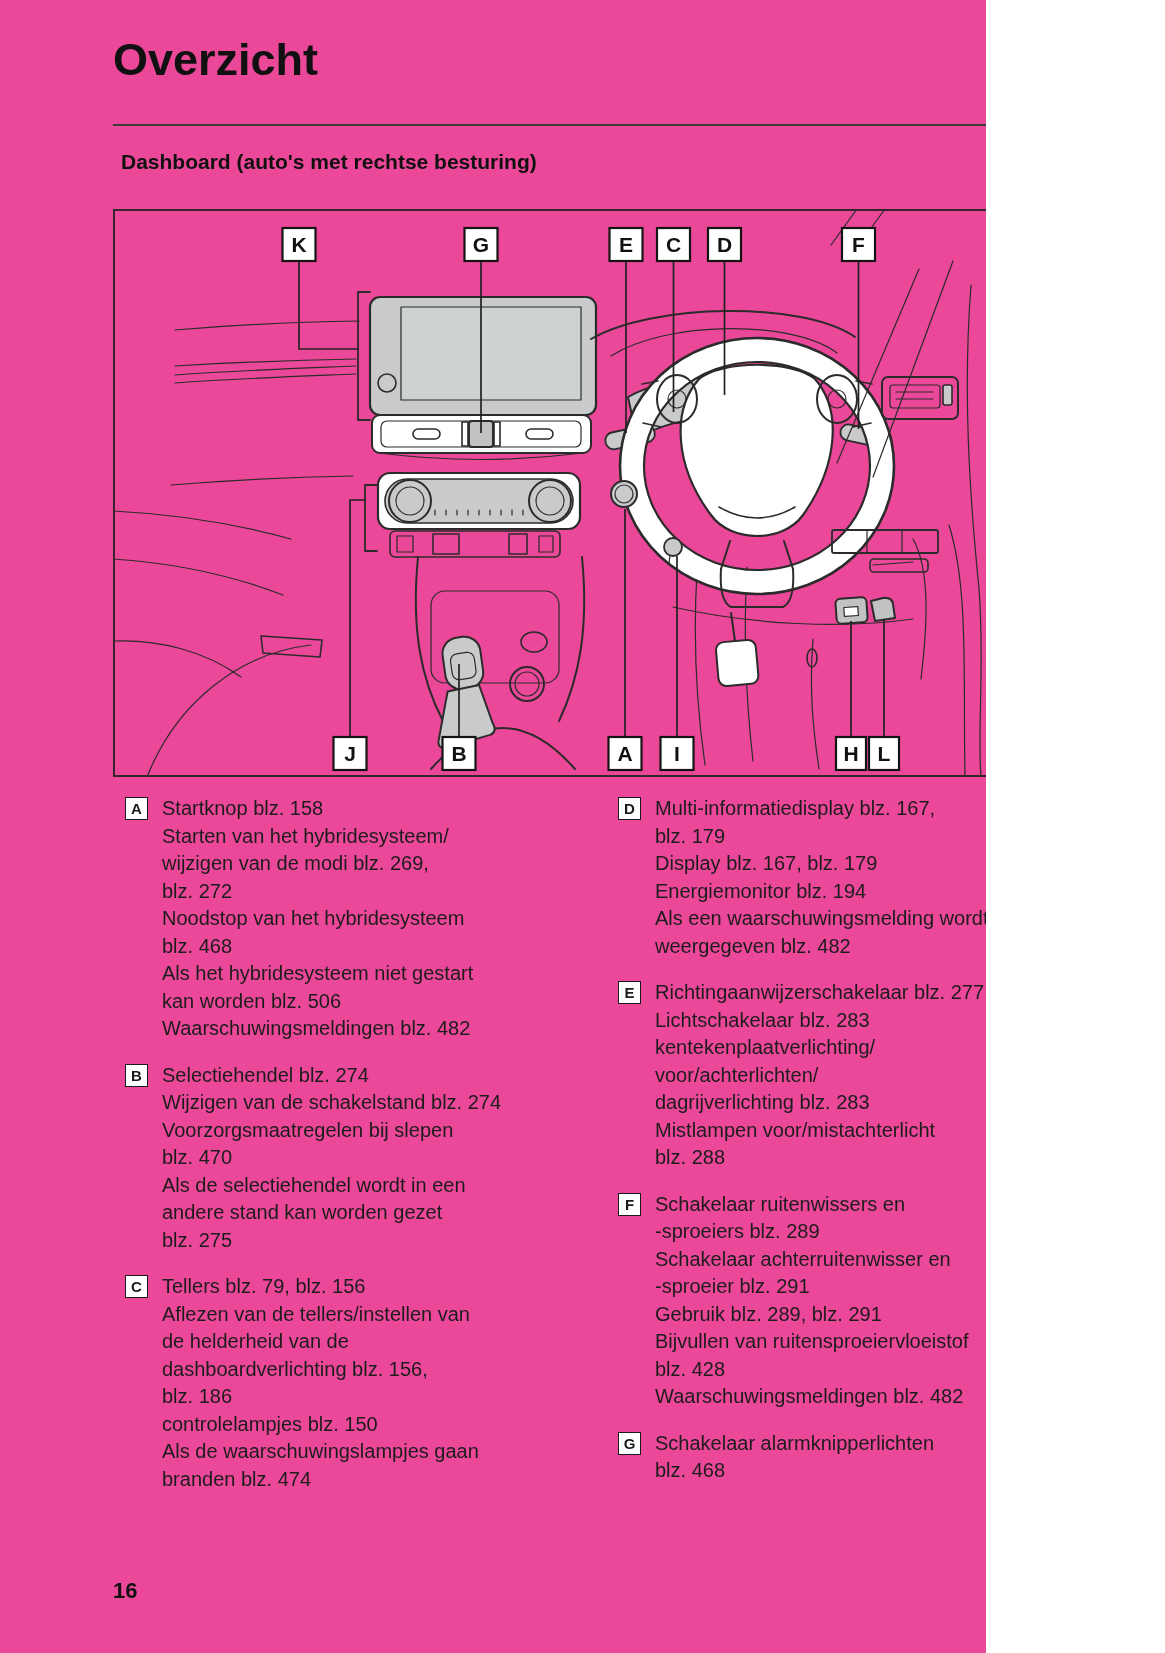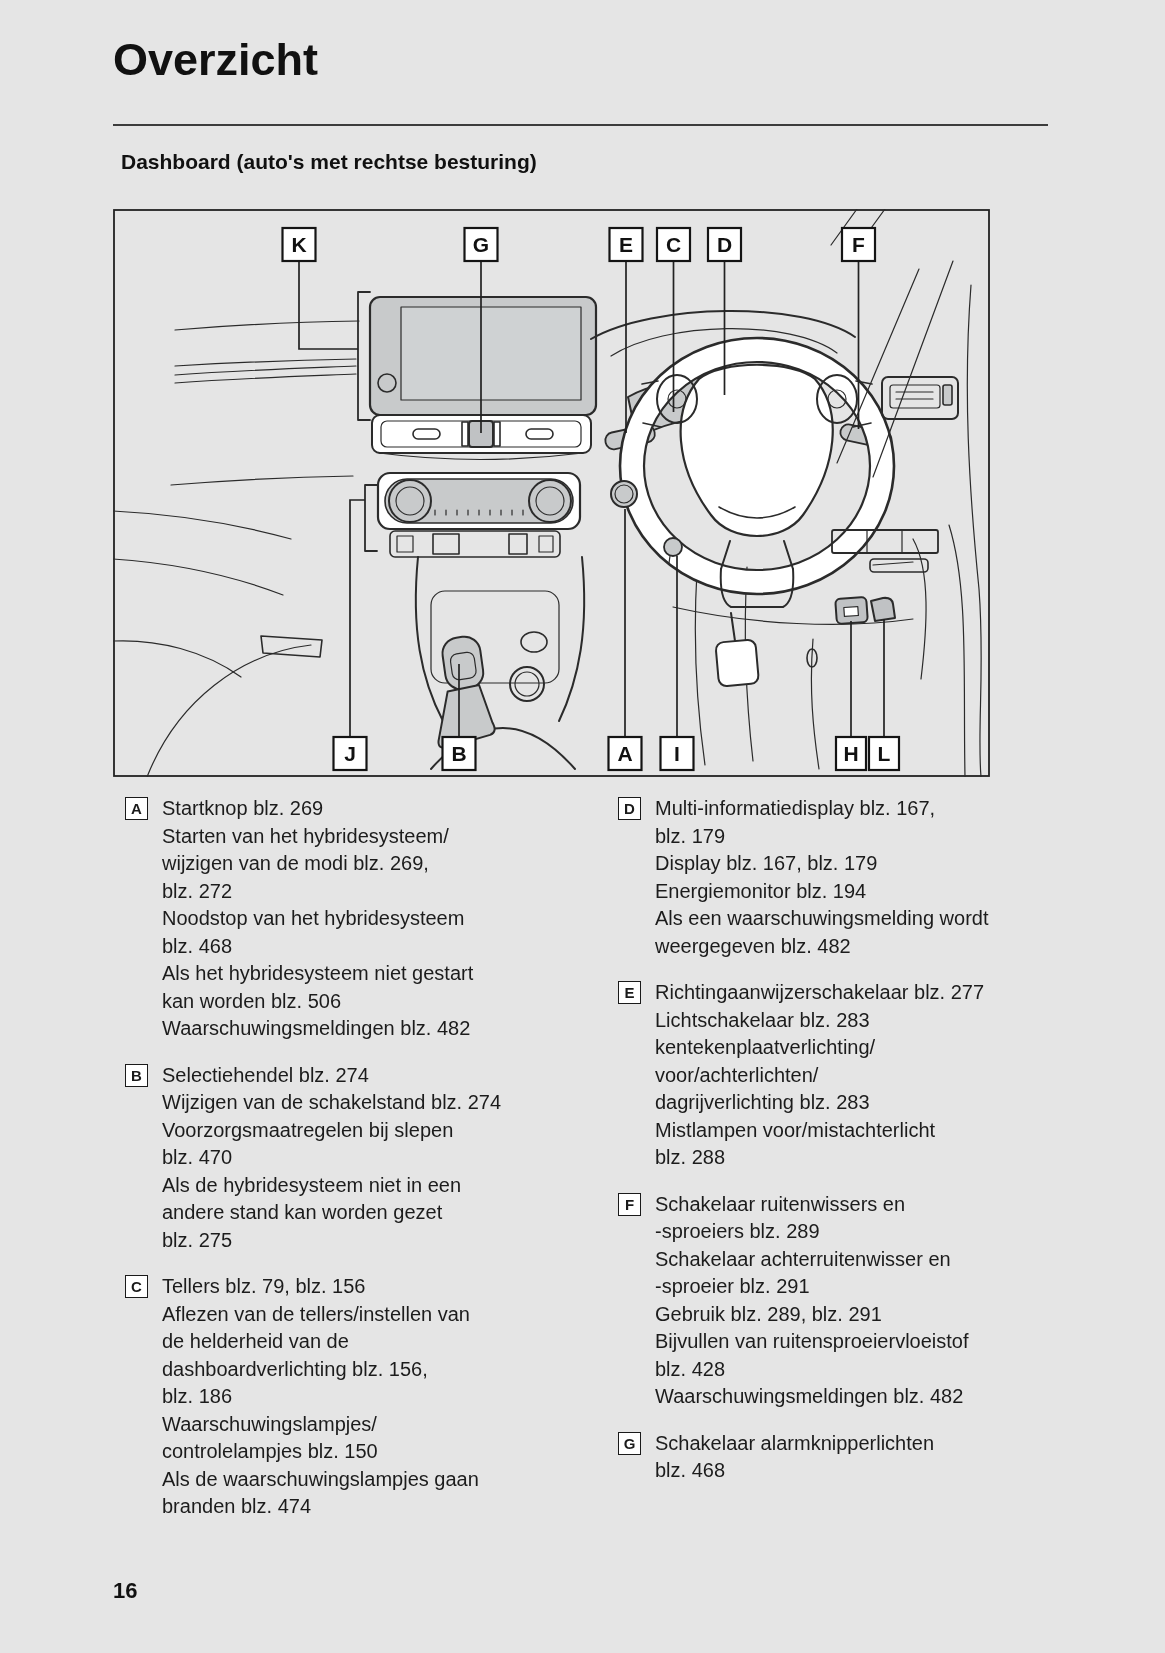--- a/index.html
+++ b/index.html
@@ -1,16 +1,16 @@
 <!DOCTYPE html>
 <html><head>
 <meta charset="utf-8">
 <style>
   html,body{margin:0;padding:0;background:#fff;}
-  .page{position:relative;width:1165px;height:1653px;background:#e5e5e5;
+  .page{position:relative;width:986px;height:1653px;background:#ec4899;
         font-family:"Liberation Sans",sans-serif;color:#1a1a1a;overflow:hidden;}
   h1.title{position:absolute;left:113px;top:34px;margin:0;font-size:45px;font-weight:700;letter-spacing:0px;color:#111;}
   .rule{position:absolute;left:113px;top:124px;width:935px;height:2px;background:#3c3c3c;}
   h2.subtitle{position:absolute;left:113px;top:142px;margin:8px;font-size:21px;font-weight:700;color:#111;}
   .diagram{position:absolute;left:113px;top:209px;width:877px;height:568px;}
   .col{position:absolute;top:795px;}
   .col-left{left:113px;width:472px;}
   .col-right{left:585px;width:470px;}
   .legend-item{display:flex;align-items:flex-start;margin-bottom:19px;}
   .kbox{flex:0 0 auto;width:21px;height:21px;border:1.6px solid #1a1a1a;
@@ -208,52 +208,51 @@
         <rect x="756" y="528" width="30" height="33" class="cbox"></rect>
         <text x="771" y="552" class="cletter">L</text>
       </g>
     </svg>
   </div>
 
   <div class="col col-left">
       <div class="legend-item">
         <span class="kbox">A</span>
         <div class="lines">
-          <div class="ln">Startknop blz. 269</div>
+          <div class="ln">Startknop blz. 158</div>
           <div class="ln">Starten van het hybridesysteem/</div>
           <div class="ln">wijzigen van de modi blz. 269,</div>
           <div class="ln">blz. 272</div>
           <div class="ln">Noodstop van het hybridesysteem</div>
           <div class="ln">blz. 468</div>
           <div class="ln">Als het hybridesysteem niet gestart</div>
           <div class="ln">kan worden blz. 506</div>
           <div class="ln">Waarschuwingsmeldingen blz. 482</div>
         </div>
       </div>
       <div class="legend-item">
         <span class="kbox">B</span>
         <div class="lines">
           <div class="ln">Selectiehendel blz. 274</div>
           <div class="ln">Wijzigen van de schakelstand blz. 274</div>
           <div class="ln">Voorzorgsmaatregelen bij slepen</div>
           <div class="ln">blz. 470</div>
-          <div class="ln">Als de hybridesysteem niet in een</div>
+          <div class="ln">Als de selectiehendel wordt in een</div>
           <div class="ln">andere stand kan worden gezet</div>
           <div class="ln">blz. 275</div>
         </div>
       </div>
       <div class="legend-item">
         <span class="kbox">C</span>
         <div class="lines">
           <div class="ln">Tellers blz. 79, blz. 156</div>
           <div class="ln">Aflezen van de tellers/instellen van</div>
           <div class="ln">de helderheid van de</div>
           <div class="ln">dashboardverlichting blz. 156,</div>
           <div class="ln">blz. 186</div>
-          <div class="ln">Waarschuwingslampjes/</div>
           <div class="ln">controlelampjes blz. 150</div>
           <div class="ln">Als de waarschuwingslampjes gaan</div>
           <div class="ln">branden blz. 474</div>
         </div>
       </div>
     </div>
   <div class="col col-right">
       <div class="legend-item">
         <span class="kbox">D</span>
         <div class="lines">

